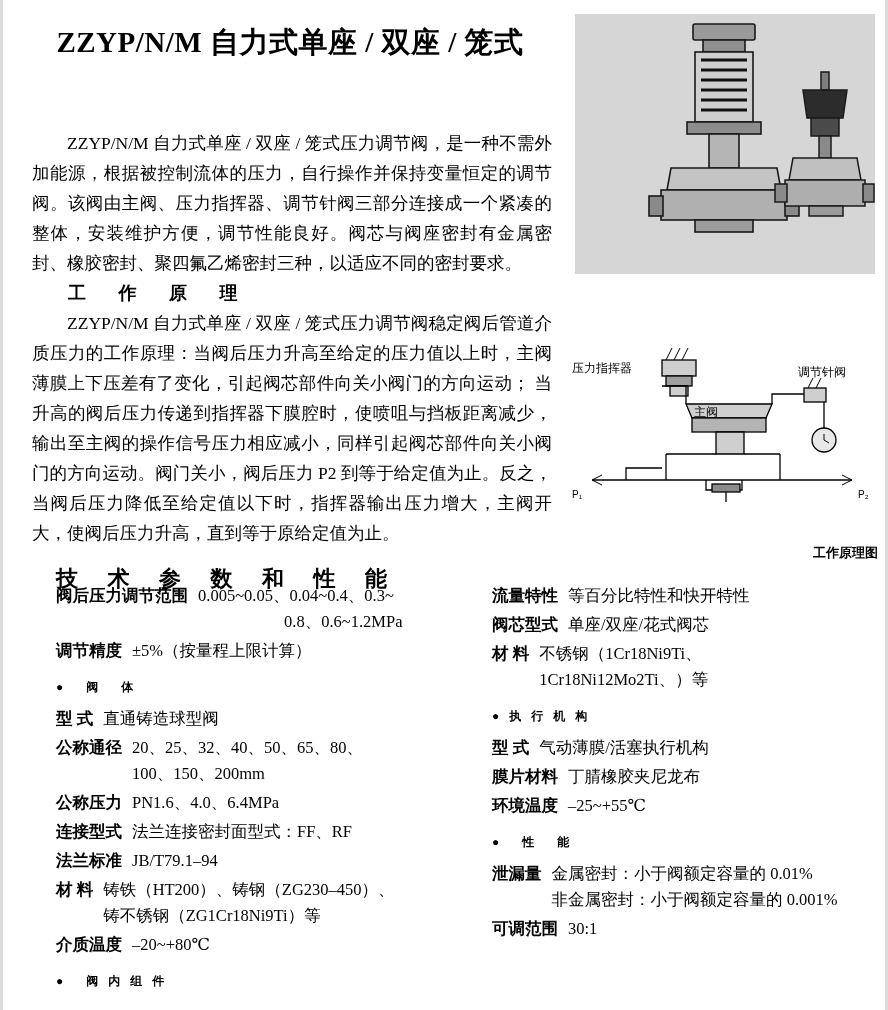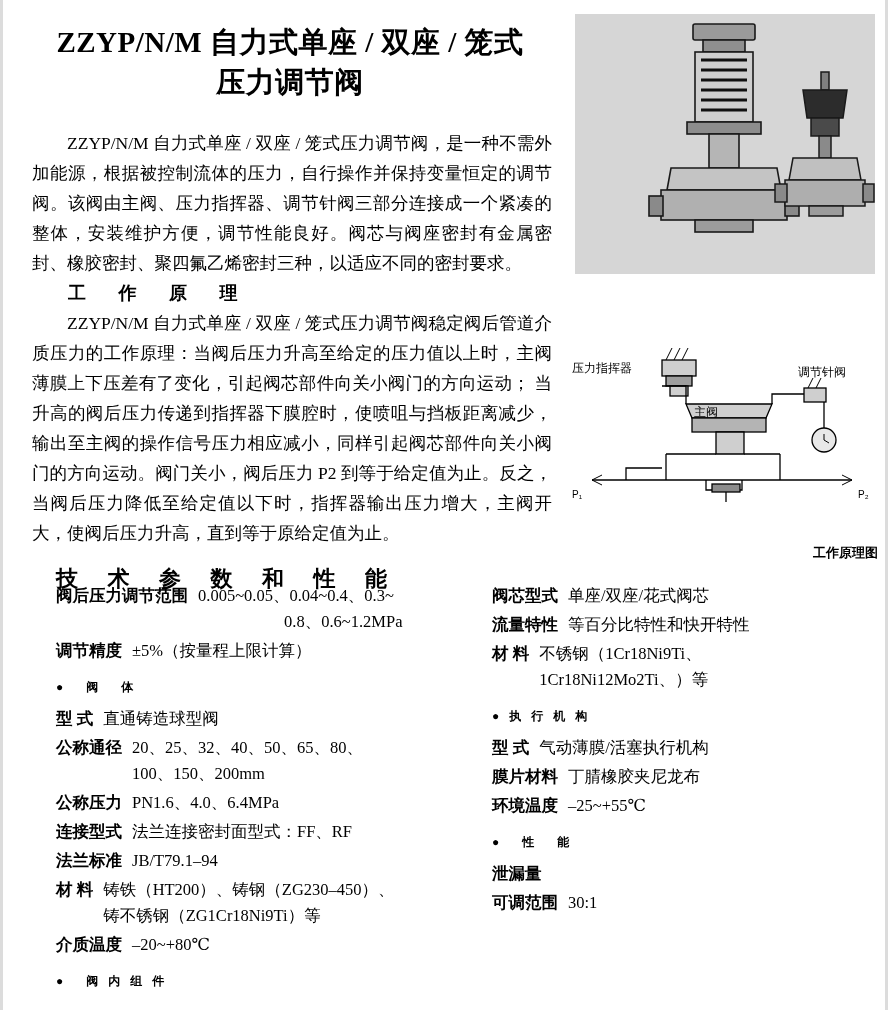--- a/index.html
+++ b/index.html
@@ -69,21 +69,20 @@
 </head>
 <body>
 
 <div class="page">
 
   <div class="edge-mark" style="left:0;top:0;width:3px;height:1010px;opacity:.35;"></div>
   <div class="edge-mark" style="left:885px;top:0;width:3px;height:1010px;opacity:.35;"></div>
 
   <div class="title">
     <span>ZZYP/N/M 自力式单座 / 双座 / 笼式</span>
-    <span class="l2">压力调节阀</span>
   </div>
 
   <div class="photo">
     <svg width="300" height="260" viewBox="0 0 300 260">
       <rect x="0" y="0" width="300" height="260" fill="#d6d6d6"></rect>
 
       <g stroke="#1a1a1a" stroke-width="1.6" fill="#bdbdbd">
         <rect x="118" y="10" width="62" height="16" rx="2" fill="#9a9a9a"></rect>
         <rect x="128" y="26" width="42" height="12" fill="#8f8f8f"></rect>
         <rect x="120" y="38" width="58" height="70" fill="#cfcfcf"></rect>
@@ -226,30 +225,30 @@
       <span class="lbl">介质温度</span>
       <span class="val">–20~+80℃</span>
     </div>
 
     <div class="bullet">● 阀内组件</div>
   </div>
 
   <div class="col right">
 
     <div class="row">
+      <span class="lbl">流量特性</span>
+      <span class="val">等百分比特性和快开特性</span>
+    </div>
+
+    <div class="row">
       <span class="lbl">阀芯型式</span>
       <span class="val">单座/双座/花式阀芯</span>
     </div>
 
     <div class="row">
-      <span class="lbl">流量特性</span>
-      <span class="val">等百分比特性和快开特性</span>
-    </div>
-
-    <div class="row">
       <span class="lbl">材    料</span>
       <span class="val">
         <span>不锈钢（1Cr18Ni9Ti、</span>
         <span class="cont">1Cr18Ni12Mo2Ti、）等</span>
       </span>
     </div>
 
     <div class="bullet">●执行机构</div>
 
     <div class="row">
@@ -264,20 +263,24 @@
 
     <div class="row">
       <span class="lbl">环境温度</span>
       <span class="val">–25~+55℃</span>
     </div>
 
     <div class="bullet">● 性    能</div>
 
     <div class="row">
       <span class="lbl">泄漏量</span>
+      <span class="val">
+        <span>金属密封：小于阀额定容量的 0.01%</span>
+        <span class="cont">非金属密封：小于阀额定容量的 0.001%</span>
+      </span>
     </div>
 
     <div class="row">
       <span class="lbl">可调范围</span>
       <span class="val">30:1</span>
     </div>
   </div>
 
 </div>
 

